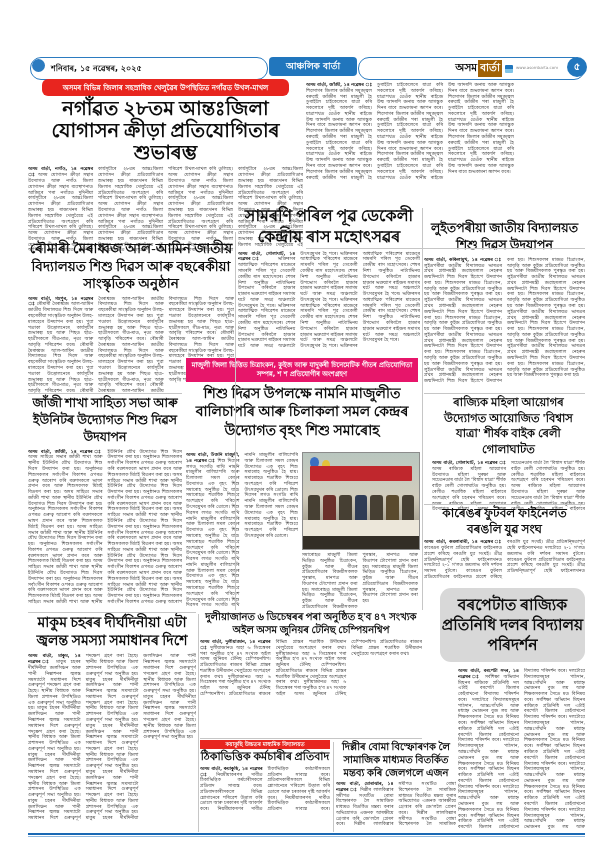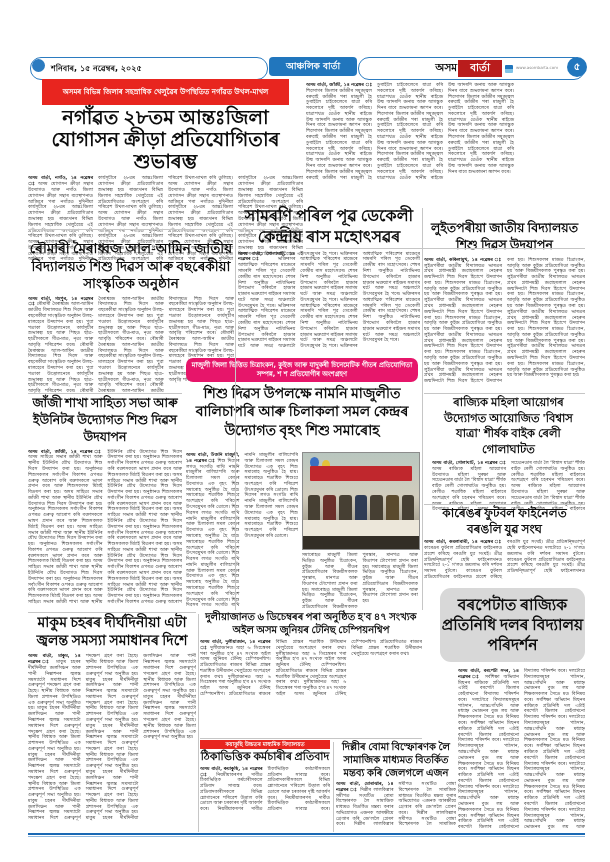--- a/index.html
+++ b/index.html
@@ -9,21 +9,21 @@
   .hdr{position:absolute;left:30px;top:57px;width:555px;height:19px;}
   .hdr-seg{position:absolute;top:0;height:23px;border:1.5px solid #2b7bc0;border-radius:11px;background:#fff;
            display:flex;align-items:center;box-sizing:border-box;}
   .hdr-left{left:0;width:238px;padding-left:20px;font-size:8px;font-weight:bold;color:#111;}
   .hdr-cap{position:absolute;left:1px;top:1px;width:13px;height:13px;border-radius:8px;background:#2b7bc0;}
   .hdr-center{position:absolute;left:239px;top:0;width:88px;height:19px;background:#2176bd;color:#fff;
               border-radius:4px;display:flex;align-items:center;justify-content:center;
               font-size:9px;font-weight:bold;}
   .hdr-right{left:328px;width:227px;justify-content:flex-end;padding-right:24px;gap:3px;}
   .paper{font-family:"Liberation Serif",serif;font-weight:bold;font-size:10.5px;color:#000;display:flex;align-items:center;}
-  .paper .red{background:#b91c1c;color:#fff;padding:0 12px;margin-left:1px;}
+  .paper .red{background:#a16207;color:#fff;padding:0 2px;margin-left:1px;}
   .logo-ic{width:8px;height:8px;background:linear-gradient(180deg,#2176bd 55%,#7ec3e8 55%);border-radius:1px;}
   .site{font-size:4px;color:#8a8a8a;line-height:1.1;width:44px;}
   .pgnum{position:absolute;right:-3px;top:-1px;width:20px;height:20px;border-radius:50%;background:#2176bd;
          color:#fff;font-size:10px;font-weight:bold;display:flex;align-items:center;justify-content:center;}
   
   .story{position:absolute;box-sizing:border-box;}
   .hl{font-family:"Liberation Serif",serif;font-weight:700;text-align:center;color:#0c0c0c;margin:0;}
   .kicker{display:flex;align-items:center;justify-content:center;text-align:center;color:#fff;font-weight:bold;}
   .kick-red{background:#e8251f;font-size:7px;}
   .kick-mag{background:#e7156a;font-size:6.6px;line-height:1.3;padding:1px 3px;}
@@ -67,21 +67,21 @@
         <span>অসম</span>
           <span class="red">বাৰ্তা</span>
       </span>
       <span class="logo-ic"></span>
       <span class="site">www.asombarta.com</span>
       <span class="pgnum">৫</span>
     </div>
   </div>
 
   <section class="story" style="left:28px;top:79px;width:275px;height:150px;">
-    <div class="kicker kick-red" style="margin:0 14px;height:26px;">অসমৰ বিভিন্ন জিলাৰ সহস্ৰাধিক খেলুৱৈৰ উপস্থিতিত নগাঁৱত উখল-মাখল</div>
+    <div class="kicker kick-red" style="margin:0 14px;height:17px;border-radius:6px;">অসমৰ বিভিন্ন জিলাৰ সহস্ৰাধিক খেলুৱৈৰ উপস্থিতিত নগাঁৱত উখল-মাখল</div>
     <h2 class="hl" style="font-size:19.5px;line-height:1.12;margin-top:2px;">নগাঁৱত ২৮তম আন্তঃজিলা যোগাসন ক্ৰীড়া প্ৰতিযোগিতাৰ শুভাৰম্ভ</h2>
     <p class="body c4" style="height:90px;margin-top:3px;"><b class="dl">অসম বাৰ্তা, নগাঁও, ১৪ নৱেম্বৰ ঃ</b> <span>অসম যোগাসন ক্ৰীড়া সন্থাৰ উদ্যোগত আৰু নগাঁও জিলা যোগাসন ক্ৰীড়া সন্থাৰ ব্যৱস্থাপনাত আজিৰে পৰা নগাঁৱত দুদিনীয়া কাৰ্যসূচীৰে ২৮তম আন্তঃজিলা যোগাসন ক্ৰীড়া প্ৰতিযোগিতাৰ শুভাৰম্ভ হয়। ৰাজ্যখনৰ বিভিন্ন জিলাৰ সহস্ৰাধিক খেলুৱৈয়ে এই প্ৰতিযোগিতাত অংশগ্ৰহণ কৰি পৰিৱেশ উখল-মাখল কৰি তুলিছে। অসম যোগাসন ক্ৰীড়া সন্থাৰ উদ্যোগত আৰু নগাঁও জিলা যোগাসন ক্ৰীড়া সন্থাৰ ব্যৱস্থাপনাত আজিৰে পৰা নগাঁৱত দুদিনীয়া কাৰ্যসূচীৰে ২৮তম আন্তঃজিলা যোগাসন ক্ৰীড়া প্ৰতিযোগিতাৰ শুভাৰম্ভ হয়। ৰাজ্যখনৰ বিভিন্ন জিলাৰ সহস্ৰাধিক খেলুৱৈয়ে এই প্ৰতিযোগিতাত অংশগ্ৰহণ কৰি পৰিৱেশ উখল-মাখল কৰি তুলিছে। অসম যোগাসন ক্ৰীড়া সন্থাৰ উদ্যোগত আৰু নগাঁও জিলা যোগাসন ক্ৰীড়া সন্থাৰ ব্যৱস্থাপনাত আজিৰে পৰা নগাঁৱত দুদিনীয়া কাৰ্যসূচীৰে ২৮তম আন্তঃজিলা যোগাসন ক্ৰীড়া প্ৰতিযোগিতাৰ শুভাৰম্ভ হয়। ৰাজ্যখনৰ বিভিন্ন জিলাৰ সহস্ৰাধিক খেলুৱৈয়ে এই প্ৰতিযোগিতাত অংশগ্ৰহণ কৰি পৰিৱেশ উখল-মাখল কৰি তুলিছে। অসম যোগাসন ক্ৰীড়া সন্থাৰ উদ্যোগত আৰু নগাঁও জিলা যোগাসন ক্ৰীড়া সন্থাৰ ব্যৱস্থাপনাত আজিৰে পৰা নগাঁৱত দুদিনীয়া কাৰ্যসূচীৰে ২৮তম আন্তঃজিলা যোগাসন ক্ৰীড়া প্ৰতিযোগিতাৰ শুভাৰম্ভ হয়। ৰাজ্যখনৰ বিভিন্ন জিলাৰ সহস্ৰাধিক খেলুৱৈয়ে এই প্ৰতিযোগিতাত অংশগ্ৰহণ কৰি পৰিৱেশ উখল-মাখল কৰি তুলিছে। অসম যোগাসন ক্ৰীড়া সন্থাৰ উদ্যোগত আৰু নগাঁও জিলা যোগাসন ক্ৰীড়া সন্থাৰ ব্যৱস্থাপনাত আজিৰে পৰা নগাঁৱত দুদিনীয়া কাৰ্যসূচীৰে ২৮তম আন্তঃজিলা যোগাসন ক্ৰীড়া প্ৰতিযোগিতাৰ শুভাৰম্ভ হয়। ৰাজ্যখনৰ বিভিন্ন জিলাৰ সহস্ৰাধিক খেলুৱৈয়ে এই প্ৰতিযোগিতাত অংশগ্ৰহণ কৰি পৰিৱেশ উখল-মাখল কৰি তুলিছে। অসম যোগাসন ক্ৰীড়া সন্থাৰ উদ্যোগত আৰু নগাঁও জিলা যোগাসন ক্ৰীড়া সন্থাৰ ব্যৱস্থাপনাত আজিৰে পৰা নগাঁৱত দুদিনীয়া কাৰ্যসূচীৰে ২৮তম আন্তঃজিলা যোগাসন ক্ৰীড়া প্ৰতিযোগিতাৰ শুভাৰম্ভ হয়। ৰাজ্যখনৰ বিভিন্ন জিলাৰ সহস্ৰাধিক খেলুৱৈয়ে এই প্ৰতিযোগিতাত অংশগ্ৰহণ কৰি পৰিৱেশ উখল-মাখল কৰি তুলিছে।</span></p>
   </section>
 
   <section class="story" style="left:306px;top:77px;width:279px;height:170px;">
     <p class="body c4" style="height:102px;margin-top:5px;"><b class="dl">অসম বাৰ্তা, জাঁজী, ১৪ নৱেম্বৰ ঃ</b> <span>শিৱসাগৰ জিলাৰ জাঁজীৰ সমুজ্জ্বল বৰুৱাই জাঁজীৰ পৰা মাজুলী হৈ ডুবাইলৈ চাইকেলেৰে যাত্ৰা কৰি সকলোৰে দৃষ্টি আকৰ্ষণ কৰিছে। যাত্ৰাপথত তেওঁক স্থানীয় ৰাইজে উষ্ম আদৰণি জনায় আৰু আগন্তুক দিনৰ বাবে শুভকামনা জ্ঞাপন কৰে। শিৱসাগৰ জিলাৰ জাঁজীৰ সমুজ্জ্বল বৰুৱাই জাঁজীৰ পৰা মাজুলী হৈ ডুবাইলৈ চাইকেলেৰে যাত্ৰা কৰি সকলোৰে দৃষ্টি আকৰ্ষণ কৰিছে। যাত্ৰাপথত তেওঁক স্থানীয় ৰাইজে উষ্ম আদৰণি জনায় আৰু আগন্তুক দিনৰ বাবে শুভকামনা জ্ঞাপন কৰে। শিৱসাগৰ জিলাৰ জাঁজীৰ সমুজ্জ্বল বৰুৱাই জাঁজীৰ পৰা মাজুলী হৈ ডুবাইলৈ চাইকেলেৰে যাত্ৰা কৰি সকলোৰে দৃষ্টি আকৰ্ষণ কৰিছে। যাত্ৰাপথত তেওঁক স্থানীয় ৰাইজে উষ্ম আদৰণি জনায় আৰু আগন্তুক দিনৰ বাবে শুভকামনা জ্ঞাপন কৰে। শিৱসাগৰ জিলাৰ জাঁজীৰ সমুজ্জ্বল বৰুৱাই জাঁজীৰ পৰা মাজুলী হৈ ডুবাইলৈ চাইকেলেৰে যাত্ৰা কৰি সকলোৰে দৃষ্টি আকৰ্ষণ কৰিছে। যাত্ৰাপথত তেওঁক স্থানীয় ৰাইজে উষ্ম আদৰণি জনায় আৰু আগন্তুক দিনৰ বাবে শুভকামনা জ্ঞাপন কৰে। শিৱসাগৰ জিলাৰ জাঁজীৰ সমুজ্জ্বল বৰুৱাই জাঁজীৰ পৰা মাজুলী হৈ ডুবাইলৈ চাইকেলেৰে যাত্ৰা কৰি সকলোৰে দৃষ্টি আকৰ্ষণ কৰিছে। যাত্ৰাপথত তেওঁক স্থানীয় ৰাইজে উষ্ম আদৰণি জনায় আৰু আগন্তুক দিনৰ বাবে শুভকামনা জ্ঞাপন কৰে। শিৱসাগৰ জিলাৰ জাঁজীৰ সমুজ্জ্বল বৰুৱাই জাঁজীৰ পৰা মাজুলী হৈ ডুবাইলৈ চাইকেলেৰে যাত্ৰা কৰি সকলোৰে দৃষ্টি আকৰ্ষণ কৰিছে। যাত্ৰাপথত তেওঁক স্থানীয় ৰাইজে উষ্ম আদৰণি জনায় আৰু আগন্তুক দিনৰ বাবে শুভকামনা জ্ঞাপন কৰে। শিৱসাগৰ জিলাৰ জাঁজীৰ সমুজ্জ্বল বৰুৱাই জাঁজীৰ পৰা মাজুলী হৈ ডুবাইলৈ চাইকেলেৰে যাত্ৰা কৰি সকলোৰে দৃষ্টি আকৰ্ষণ কৰিছে। যাত্ৰাপথত তেওঁক স্থানীয় ৰাইজে উষ্ম আদৰণি জনায় আৰু আগন্তুক দিনৰ বাবে শুভকামনা জ্ঞাপন কৰে।</span></p>
   </section>
 
   <section class="story" style="left:28px;top:240px;width:206px;height:162px;">
     <h2 class="hl" style="font-size:13.5px;line-height:1.3;">ৰৌমাৰী মৈৰাধ্বজ আল-আমিন জাতীয় বিদ্যালয়ত শিশু দিৱস আৰু বছৰেকীয়া সাংস্কৃতিক অনুষ্ঠান</h2>
@@ -97,21 +97,21 @@
     <h2 class="hl" style="font-size:12.5px;line-height:1.35;">লুইতপৰীয়া জাতীয় বিদ্যালয়ত শিশু দিৱস উদযাপন</h2>
     <p class="body c2" style="height:128px;margin-top:3px;"><b class="dl">অসম বাৰ্তা, ককিলামুখ, ১৪ নৱেম্বৰ ঃ</b> <span>লুইতপৰীয়া জাতীয় বিদ্যালয়ত ভাৰতৰ প্ৰথম প্ৰধানমন্ত্ৰী জৱাহৰলাল নেহৰুৰ জন্মদিনটো শিশু দিৱস হিচাপে উদযাপন কৰা হয়। শিশুসকলৰ মাজত চিত্ৰাংকন, আবৃত্তি আৰু কুইজ প্ৰতিযোগিতা অনুষ্ঠিত হয় আৰু বিজয়ীসকলক পুৰস্কৃত কৰা হয়। লুইতপৰীয়া জাতীয় বিদ্যালয়ত ভাৰতৰ প্ৰথম প্ৰধানমন্ত্ৰী জৱাহৰলাল নেহৰুৰ জন্মদিনটো শিশু দিৱস হিচাপে উদযাপন কৰা হয়। শিশুসকলৰ মাজত চিত্ৰাংকন, আবৃত্তি আৰু কুইজ প্ৰতিযোগিতা অনুষ্ঠিত হয় আৰু বিজয়ীসকলক পুৰস্কৃত কৰা হয়। লুইতপৰীয়া জাতীয় বিদ্যালয়ত ভাৰতৰ প্ৰথম প্ৰধানমন্ত্ৰী জৱাহৰলাল নেহৰুৰ জন্মদিনটো শিশু দিৱস হিচাপে উদযাপন কৰা হয়। শিশুসকলৰ মাজত চিত্ৰাংকন, আবৃত্তি আৰু কুইজ প্ৰতিযোগিতা অনুষ্ঠিত হয় আৰু বিজয়ীসকলক পুৰস্কৃত কৰা হয়। লুইতপৰীয়া জাতীয় বিদ্যালয়ত ভাৰতৰ প্ৰথম প্ৰধানমন্ত্ৰী জৱাহৰলাল নেহৰুৰ জন্মদিনটো শিশু দিৱস হিচাপে উদযাপন কৰা হয়। শিশুসকলৰ মাজত চিত্ৰাংকন, আবৃত্তি আৰু কুইজ প্ৰতিযোগিতা অনুষ্ঠিত হয় আৰু বিজয়ীসকলক পুৰস্কৃত কৰা হয়। লুইতপৰীয়া জাতীয় বিদ্যালয়ত ভাৰতৰ প্ৰথম প্ৰধানমন্ত্ৰী জৱাহৰলাল নেহৰুৰ জন্মদিনটো শিশু দিৱস হিচাপে উদযাপন কৰা হয়। শিশুসকলৰ মাজত চিত্ৰাংকন, আবৃত্তি আৰু কুইজ প্ৰতিযোগিতা অনুষ্ঠিত হয় আৰু বিজয়ীসকলক পুৰস্কৃত কৰা হয়। লুইতপৰীয়া জাতীয় বিদ্যালয়ত ভাৰতৰ প্ৰথম প্ৰধানমন্ত্ৰী জৱাহৰলাল নেহৰুৰ জন্মদিনটো শিশু দিৱস হিচাপে উদযাপন কৰা হয়। শিশুসকলৰ মাজত চিত্ৰাংকন, আবৃত্তি আৰু কুইজ প্ৰতিযোগিতা অনুষ্ঠিত হয় আৰু বিজয়ীসকলক পুৰস্কৃত কৰা হয়। লুইতপৰীয়া জাতীয় বিদ্যালয়ত ভাৰতৰ প্ৰথম প্ৰধানমন্ত্ৰী জৱাহৰলাল নেহৰুৰ জন্মদিনটো শিশু দিৱস হিচাপে উদযাপন কৰা হয়। শিশুসকলৰ মাজত চিত্ৰাংকন, আবৃত্তি আৰু কুইজ প্ৰতিযোগিতা অনুষ্ঠিত হয় আৰু বিজয়ীসকলক পুৰস্কৃত কৰা হয়।</span></p>
   </section>
 
   <section class="story" style="left:28px;top:395px;width:154px;height:216px;">
     <h2 class="hl" style="font-size:12.5px;line-height:1.35;">জাঁজী শাখা সাহিত্য সভা আৰু ইউনিটৰ উদ্যোগত শিশু দিৱস উদযাপন</h2>
     <p class="body c2" style="height:158px;margin-top:3px;"><b class="dl">অসম বাৰ্তা, জাঁজী, ১৪ নৱেম্বৰ ঃ</b> <span>অসম সাহিত্য সভাৰ জাঁজী শাখা আৰু স্থানীয় ইউনিটৰ যৌথ উদ্যোগত শিশু দিৱস উদযাপন কৰা হয়। অনুষ্ঠানত শিশুসকলৰ সৰ্বাংগীন বিকাশৰ ওপৰত গুৰুত্ব আৰোপ কৰি বক্তাসকলে ভাষণ প্ৰদান কৰে আৰু শিশুসকলক মিঠাই বিতৰণ কৰা হয়। অসম সাহিত্য সভাৰ জাঁজী শাখা আৰু স্থানীয় ইউনিটৰ যৌথ উদ্যোগত শিশু দিৱস উদযাপন কৰা হয়। অনুষ্ঠানত শিশুসকলৰ সৰ্বাংগীন বিকাশৰ ওপৰত গুৰুত্ব আৰোপ কৰি বক্তাসকলে ভাষণ প্ৰদান কৰে আৰু শিশুসকলক মিঠাই বিতৰণ কৰা হয়। অসম সাহিত্য সভাৰ জাঁজী শাখা আৰু স্থানীয় ইউনিটৰ যৌথ উদ্যোগত শিশু দিৱস উদযাপন কৰা হয়। অনুষ্ঠানত শিশুসকলৰ সৰ্বাংগীন বিকাশৰ ওপৰত গুৰুত্ব আৰোপ কৰি বক্তাসকলে ভাষণ প্ৰদান কৰে আৰু শিশুসকলক মিঠাই বিতৰণ কৰা হয়। অসম সাহিত্য সভাৰ জাঁজী শাখা আৰু স্থানীয় ইউনিটৰ যৌথ উদ্যোগত শিশু দিৱস উদযাপন কৰা হয়। অনুষ্ঠানত শিশুসকলৰ সৰ্বাংগীন বিকাশৰ ওপৰত গুৰুত্ব আৰোপ কৰি বক্তাসকলে ভাষণ প্ৰদান কৰে আৰু শিশুসকলক মিঠাই বিতৰণ কৰা হয়। অসম সাহিত্য সভাৰ জাঁজী শাখা আৰু স্থানীয় ইউনিটৰ যৌথ উদ্যোগত শিশু দিৱস উদযাপন কৰা হয়। অনুষ্ঠানত শিশুসকলৰ সৰ্বাংগীন বিকাশৰ ওপৰত গুৰুত্ব আৰোপ কৰি বক্তাসকলে ভাষণ প্ৰদান কৰে আৰু শিশুসকলক মিঠাই বিতৰণ কৰা হয়। অসম সাহিত্য সভাৰ জাঁজী শাখা আৰু স্থানীয় ইউনিটৰ যৌথ উদ্যোগত শিশু দিৱস উদযাপন কৰা হয়। অনুষ্ঠানত শিশুসকলৰ সৰ্বাংগীন বিকাশৰ ওপৰত গুৰুত্ব আৰোপ কৰি বক্তাসকলে ভাষণ প্ৰদান কৰে আৰু শিশুসকলক মিঠাই বিতৰণ কৰা হয়। অসম সাহিত্য সভাৰ জাঁজী শাখা আৰু স্থানীয় ইউনিটৰ যৌথ উদ্যোগত শিশু দিৱস উদযাপন কৰা হয়। অনুষ্ঠানত শিশুসকলৰ সৰ্বাংগীন বিকাশৰ ওপৰত গুৰুত্ব আৰোপ কৰি বক্তাসকলে ভাষণ প্ৰদান কৰে আৰু শিশুসকলক মিঠাই বিতৰণ কৰা হয়। অসম সাহিত্য সভাৰ জাঁজী শাখা আৰু স্থানীয় ইউনিটৰ যৌথ উদ্যোগত শিশু দিৱস উদযাপন কৰা হয়। অনুষ্ঠানত শিশুসকলৰ সৰ্বাংগীন বিকাশৰ ওপৰত গুৰুত্ব আৰোপ কৰি বক্তাসকলে ভাষণ প্ৰদান কৰে আৰু শিশুসকলক মিঠাই বিতৰণ কৰা হয়। অসম সাহিত্য সভাৰ জাঁজী শাখা আৰু স্থানীয় ইউনিটৰ যৌথ উদ্যোগত শিশু দিৱস উদযাপন কৰা হয়। অনুষ্ঠানত শিশুসকলৰ সৰ্বাংগীন বিকাশৰ ওপৰত গুৰুত্ব আৰোপ কৰি বক্তাসকলে ভাষণ প্ৰদান কৰে আৰু শিশুসকলক মিঠাই বিতৰণ কৰা হয়।</span></p>
   </section>
 
   <section class="story" style="left:184px;top:358px;width:236px;height:254px;">
-    <div class="kicker kick-mag" style="margin:0 2px;height:22px;border-radius:7px;">মাজুলী জিলা ভিত্তিত চিত্ৰাংকন, কুইজ আৰু যাদুকৰী চিনেমেটিক গীতৰ প্ৰতিযোগিতা সম্পন্ন, শ শ প্ৰতিযোগীৰ অংশগ্ৰহণ</div>
+    <div class="kicker kick-mag" style="margin:0 2px;height:22px;">মাজুলী জিলা ভিত্তিত চিত্ৰাংকন, কুইজ আৰু যাদুকৰী চিনেমেটিক গীতৰ প্ৰতিযোগিতা সম্পন্ন, শ শ প্ৰতিযোগীৰ অংশগ্ৰহণ</div>
     <h2 class="hl" style="font-size:14px;line-height:1.32;margin-top:3px;">শিশু দিৱস উপলক্ষে নামনি মাজুলীত বালিচাপৰি আৰু চিলাকলা সমল কেন্দ্ৰৰ উদ্যোগত বৃহৎ শিশু সমাৰোহ</h2>
     <p class="body c2" style="position:absolute;left:2px;top:94px;width:112px;height:158px;"><b class="dl">অসম বাৰ্তা, উজনি মাজুলী, ১৪ নৱেম্বৰ ঃ</b> <span>শিশু দিৱসৰ লগত সংগতি ৰাখি নামনি মাজুলীৰ বালিচাপৰি আৰু চিলাকলা সমল কেন্দ্ৰৰ উদ্যোগত এক বৃহৎ শিশু সমাৰোহ অনুষ্ঠিত হৈ যায়। সমাৰোহত শতাধিক শিশুৱে অংশগ্ৰহণ কৰি পৰিৱেশ উৎসৱমুখৰ কৰি তোলে। শিশু দিৱসৰ লগত সংগতি ৰাখি নামনি মাজুলীৰ বালিচাপৰি আৰু চিলাকলা সমল কেন্দ্ৰৰ উদ্যোগত এক বৃহৎ শিশু সমাৰোহ অনুষ্ঠিত হৈ যায়। সমাৰোহত শতাধিক শিশুৱে অংশগ্ৰহণ কৰি পৰিৱেশ উৎসৱমুখৰ কৰি তোলে। শিশু দিৱসৰ লগত সংগতি ৰাখি নামনি মাজুলীৰ বালিচাপৰি আৰু চিলাকলা সমল কেন্দ্ৰৰ উদ্যোগত এক বৃহৎ শিশু সমাৰোহ অনুষ্ঠিত হৈ যায়। সমাৰোহত শতাধিক শিশুৱে অংশগ্ৰহণ কৰি পৰিৱেশ উৎসৱমুখৰ কৰি তোলে। শিশু দিৱসৰ লগত সংগতি ৰাখি নামনি মাজুলীৰ বালিচাপৰি আৰু চিলাকলা সমল কেন্দ্ৰৰ উদ্যোগত এক বৃহৎ শিশু সমাৰোহ অনুষ্ঠিত হৈ যায়। সমাৰোহত শতাধিক শিশুৱে অংশগ্ৰহণ কৰি পৰিৱেশ উৎসৱমুখৰ কৰি তোলে। শিশু দিৱসৰ লগত সংগতি ৰাখি নামনি মাজুলীৰ বালিচাপৰি আৰু চিলাকলা সমল কেন্দ্ৰৰ উদ্যোগত এক বৃহৎ শিশু সমাৰোহ অনুষ্ঠিত হৈ যায়। সমাৰোহত শতাধিক শিশুৱে অংশগ্ৰহণ কৰি পৰিৱেশ উৎসৱমুখৰ কৰি তোলে।</span></p>
     <div class="photo" style="left:118px;top:94px;width:116px;height:96px;">
       <span class="ph-balloon-b"></span>
       <span class="ph-balloon-y"></span>
       <span class="ph-banner"></span>
       <span class="ph-people">
           <span></span>
           <span></span>
           <span></span>

